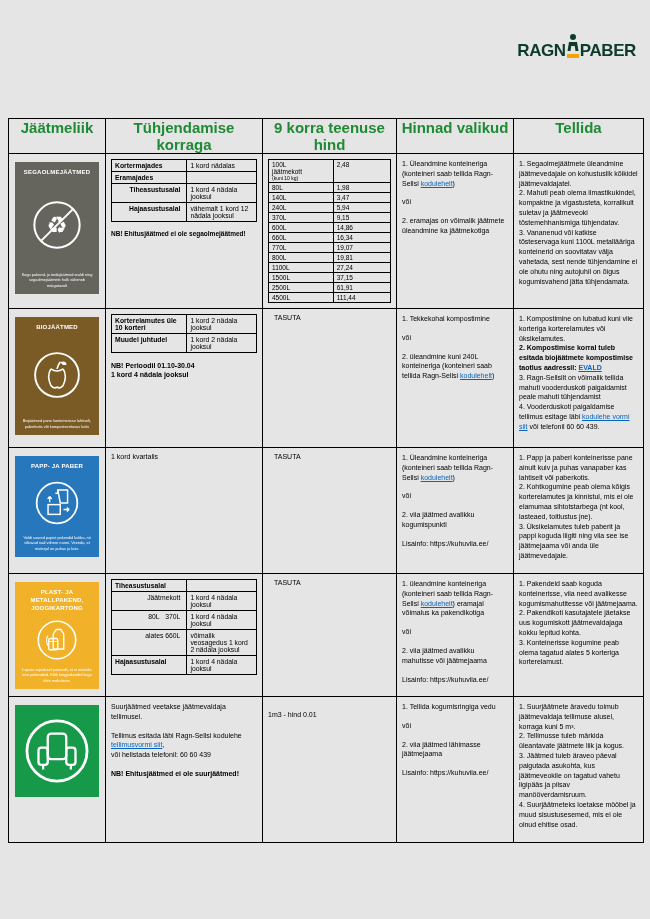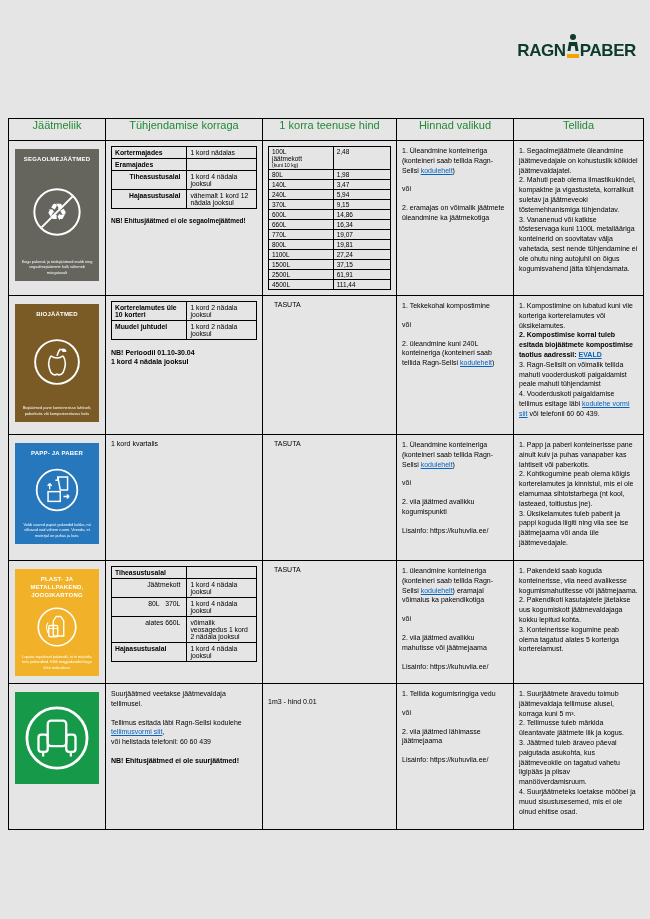--- a/index.html
+++ b/index.html
@@ -11,21 +11,21 @@
   
   .logo { position: absolute; top: 33px; right: 14px; display: flex; align-items: flex-end; }
   .logo .w { font-size: 17px; font-weight: 800; color: #0c3a2b; letter-spacing: -0.4px; line-height: 1; }
   .logo .mark { width: 16px; height: 26px; margin: 0 -1px; display:block; }
   
   .intro { position: absolute; top: 76px; left: 88px; font-size: 9px; line-height: 1.45; color:#111; }
   
   table.main { position: absolute; top: 118px; left: 8px; width: 635px; border-collapse: collapse; table-layout: fixed; }
   table.main > tbody > tr > th,
   table.main > tbody > tr > td { border: 1px solid #000; vertical-align: top; }
-  th.colhead { height: 22px; color: #1f8a34; font-size: 11px; font-weight: normal; text-align: center; vertical-align: middle; }
+  th.colhead { height: 22px; color: #1f8a34; font-size: 15px; font-weight: bold; text-align: center; vertical-align: middle; }
   td.cell { padding: 5px; font-size: 7px; }
   td.vm { vertical-align: middle; }
   .tasuta { font-size: 7px; padding-left: 6px; }
   
   td.typecell { text-align: center; padding: 6px 0; }
   .wbox { width: 84px; margin: 2px auto 0; color: #fff; display: flex; flex-direction: column; align-items: center; text-align: center; }
   .wbox .wtitle { font-weight: bold; font-size: 6px; line-height: 1.3; padding: 7px 4px 1px; letter-spacing: .2px; }
   .wbox .wicon { flex: 1; display: flex; align-items: center; justify-content: center; }
   .wbox .wcap { font-size: 3.9px; line-height: 1.35; padding: 1px 5px 6px; }
   .bg-gray { background: #65655e; } .bg-brown { background: #7a5a25; }
@@ -74,21 +74,21 @@
       <col style="width:97px">
         <col style="width:157px">
         <col style="width:134px">
       <col style="width:117px">
         <col style="width:130px">
     </colgroup>
     <tbody>
       <tr>
         <th class="colhead">Jäätmeliik</th>
         <th class="colhead">Tühjendamise korraga</th>
-        <th class="colhead">1 korra teenuse hind</th>
+        <th class="colhead">9 korra teenuse hind</th>
         <th class="colhead">Hinnad valikud</th>
         <th class="colhead">Tellida</th>
       </tr>
 
       <tr>
         <td class="typecell" style="height:152px">
           <div class="wbox bg-gray h1">
             <div class="wtitle">SEGAOLMEJÄÄTMED</div>
             <div class="wicon">
               <svg width="58" height="58" viewBox="0 0 64 64">

